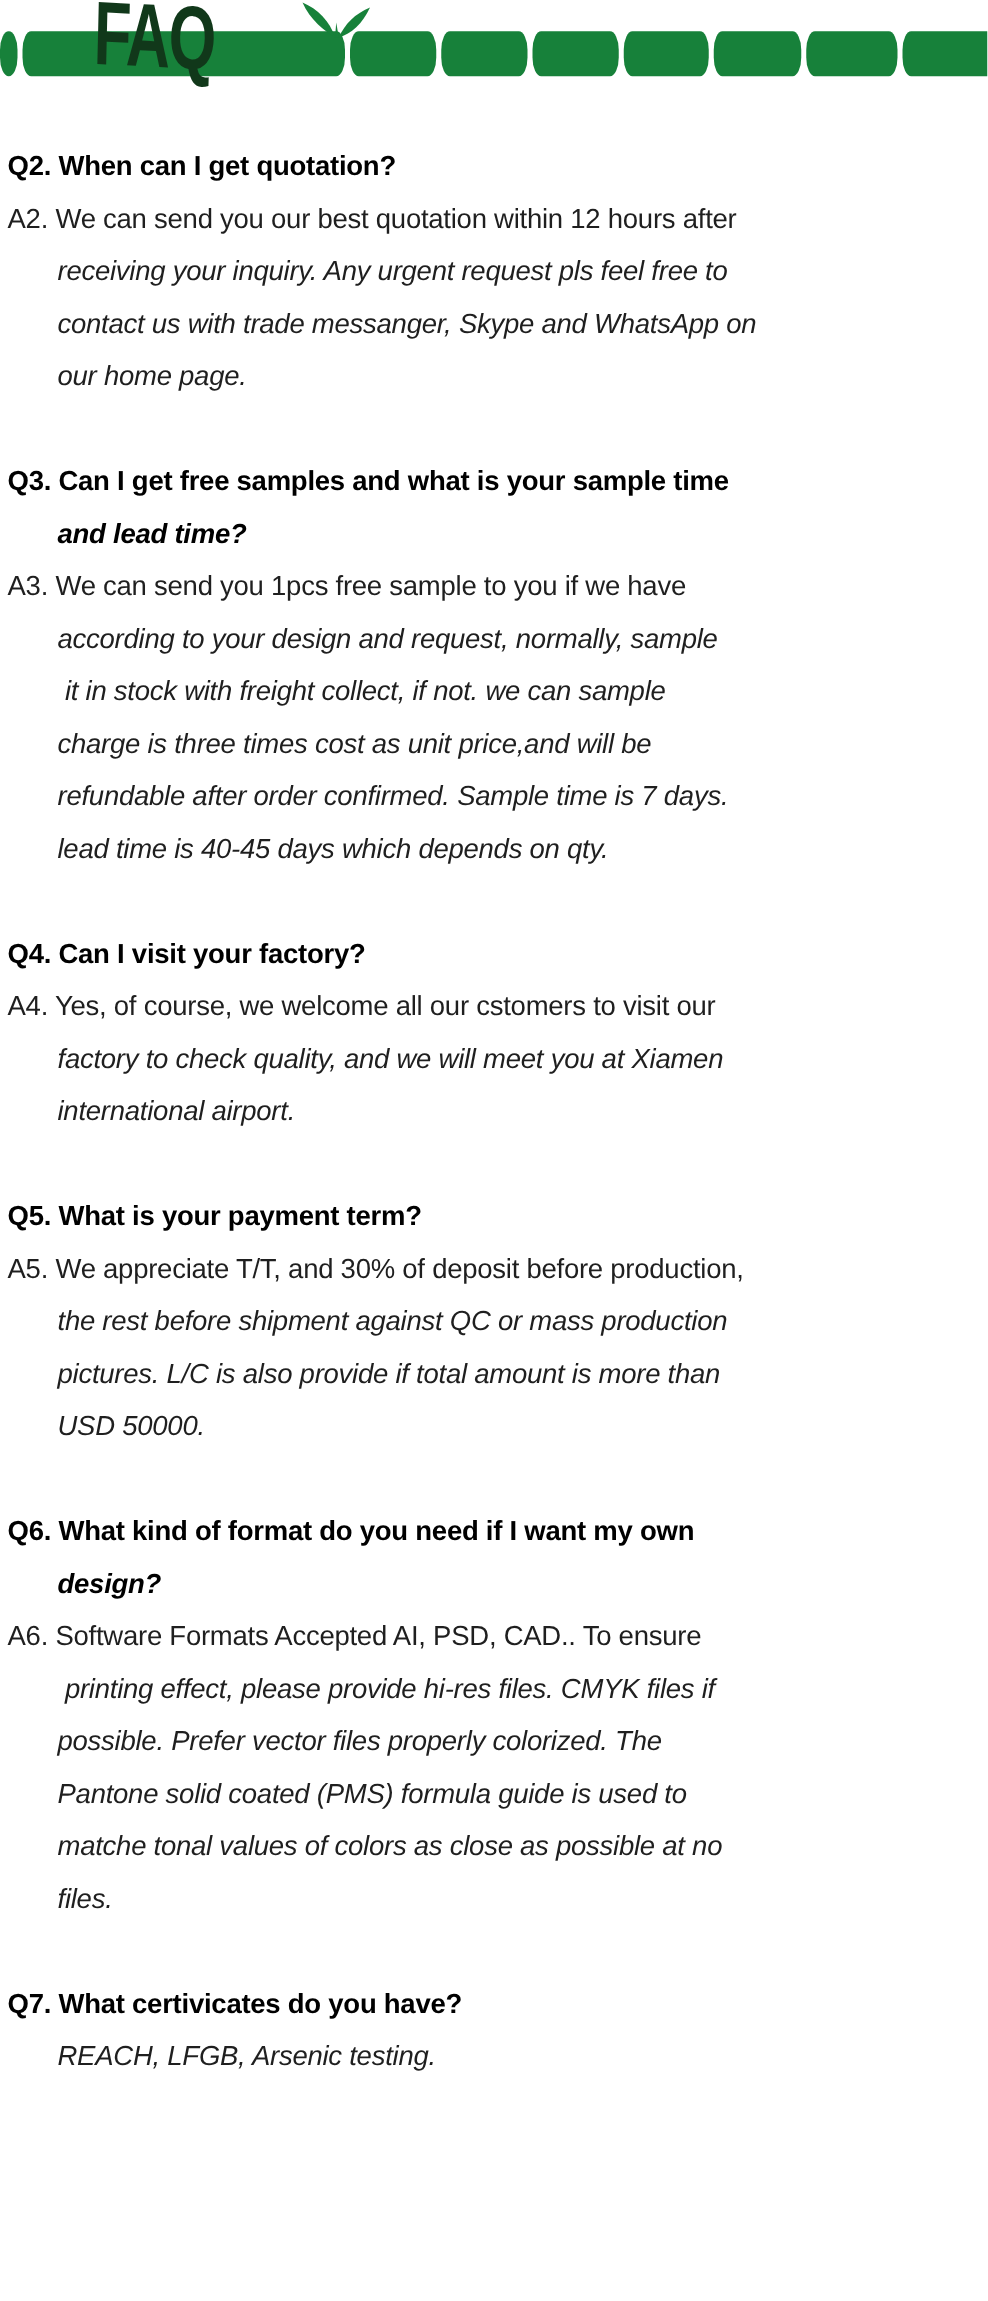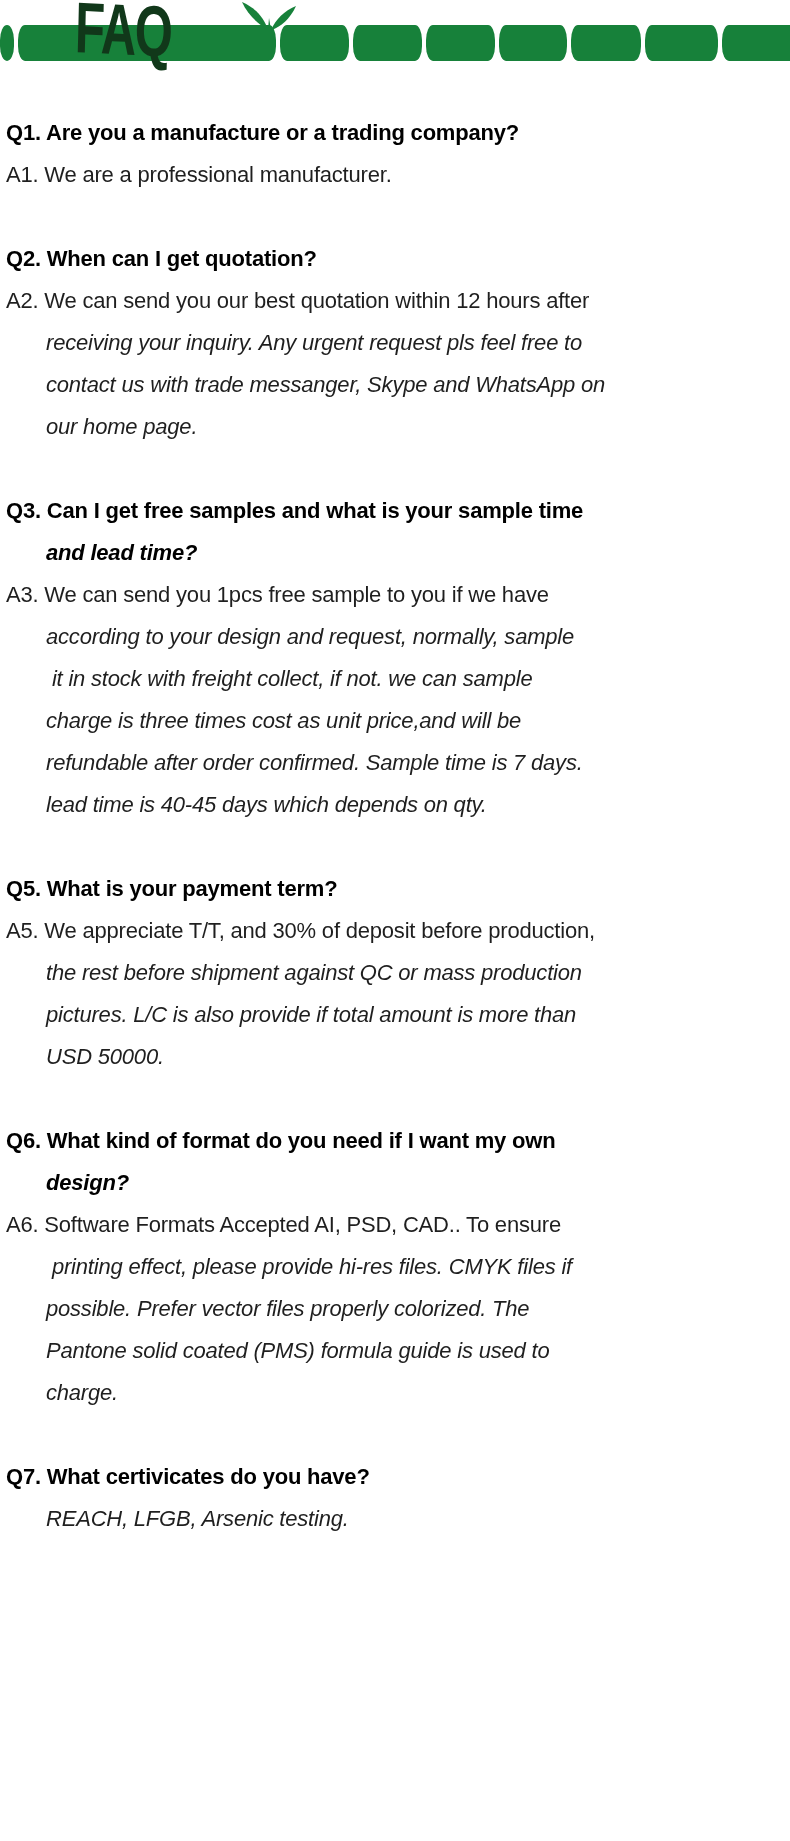--- a/index.html
+++ b/index.html
@@ -99,53 +99,56 @@
     <path d="M30 30 C 22 25, 10 16, 4 2 C 16 7, 26 17, 30 30 Z" fill="#17813A"></path>
     <path d="M33 30 C 38 19, 46 11, 58 6 C 52 19, 43 27, 33 30 Z" fill="#17813A"></path>
     <path d="M30 30 L 31 18 L 33 30 Z" fill="#17813A"></path>
   </svg>
 
   <div class="banner-title">FAQ</div>
 </div>
 
 <div class="faq-wrap" id="faq-list">
     <section class="faq-section">
-      <div class="q-line">Q1. Are you a manufacture or a trading company?</div>
-      <div class="a-line">A1. We are a professional manufacturer.</div>
-    </section>
-    <section class="faq-section">
       <div class="q-line">Q2. When can I get quotation?</div>
       <div class="a-line">A2. We can send you our best quotation within 12 hours after</div>
       <div class="a-line cont">receiving your inquiry. Any urgent request pls feel free to</div>
       <div class="a-line cont">contact us with trade messanger, Skype and WhatsApp on</div>
       <div class="a-line cont">our home page.</div>
     </section>
     <section class="faq-section">
       <div class="q-line">Q3. Can I get free samples and what is your sample time</div>
       <div class="q-line cont">and lead time?</div>
       <div class="a-line">A3. We can send you 1pcs free sample to you if we have</div>
       <div class="a-line cont">according to your design and request, normally, sample</div>
       <div class="a-line cont"> it in stock with freight collect, if not. we can sample</div>
       <div class="a-line cont">charge is three times cost as unit price,and will be</div>
       <div class="a-line cont">refundable after order confirmed. Sample time is 7 days.</div>
       <div class="a-line cont">lead time is 40-45 days which depends on qty.</div>
     </section>
     <section class="faq-section">
+      <div class="q-line">Q4. Can I visit your factory?</div>
+      <div class="a-line">A4. Yes, of course, we welcome all our cstomers to visit our</div>
+      <div class="a-line cont">factory to check quality, and we will meet you at Xiamen</div>
+      <div class="a-line cont">international airport.</div>
+    </section>
+    <section class="faq-section">
       <div class="q-line">Q5. What is your payment term?</div>
       <div class="a-line">A5. We appreciate T/T, and 30% of deposit before production,</div>
       <div class="a-line cont">the rest before shipment against QC or mass production</div>
       <div class="a-line cont">pictures. L/C is also provide if total amount is more than</div>
       <div class="a-line cont">USD 50000.</div>
     </section>
     <section class="faq-section">
       <div class="q-line">Q6. What kind of format do you need if I want my own</div>
       <div class="q-line cont">design?</div>
       <div class="a-line">A6. Software Formats Accepted AI, PSD, CAD.. To ensure</div>
       <div class="a-line cont"> printing effect, please provide hi-res files. CMYK files if</div>
       <div class="a-line cont">possible. Prefer vector files properly colorized. The</div>
       <div class="a-line cont">Pantone solid coated (PMS) formula guide is used to</div>
-      <div class="a-line cont">charge.</div>
+      <div class="a-line cont">matche tonal values of colors as close as possible at no</div>
+      <div class="a-line cont">files.</div>
     </section>
     <section class="faq-section">
       <div class="q-line">Q7. What certivicates do you have?</div>
       <div class="a-line cont">REACH, LFGB, Arsenic testing.</div>
     </section>
   </div>
 
 </body></html>

